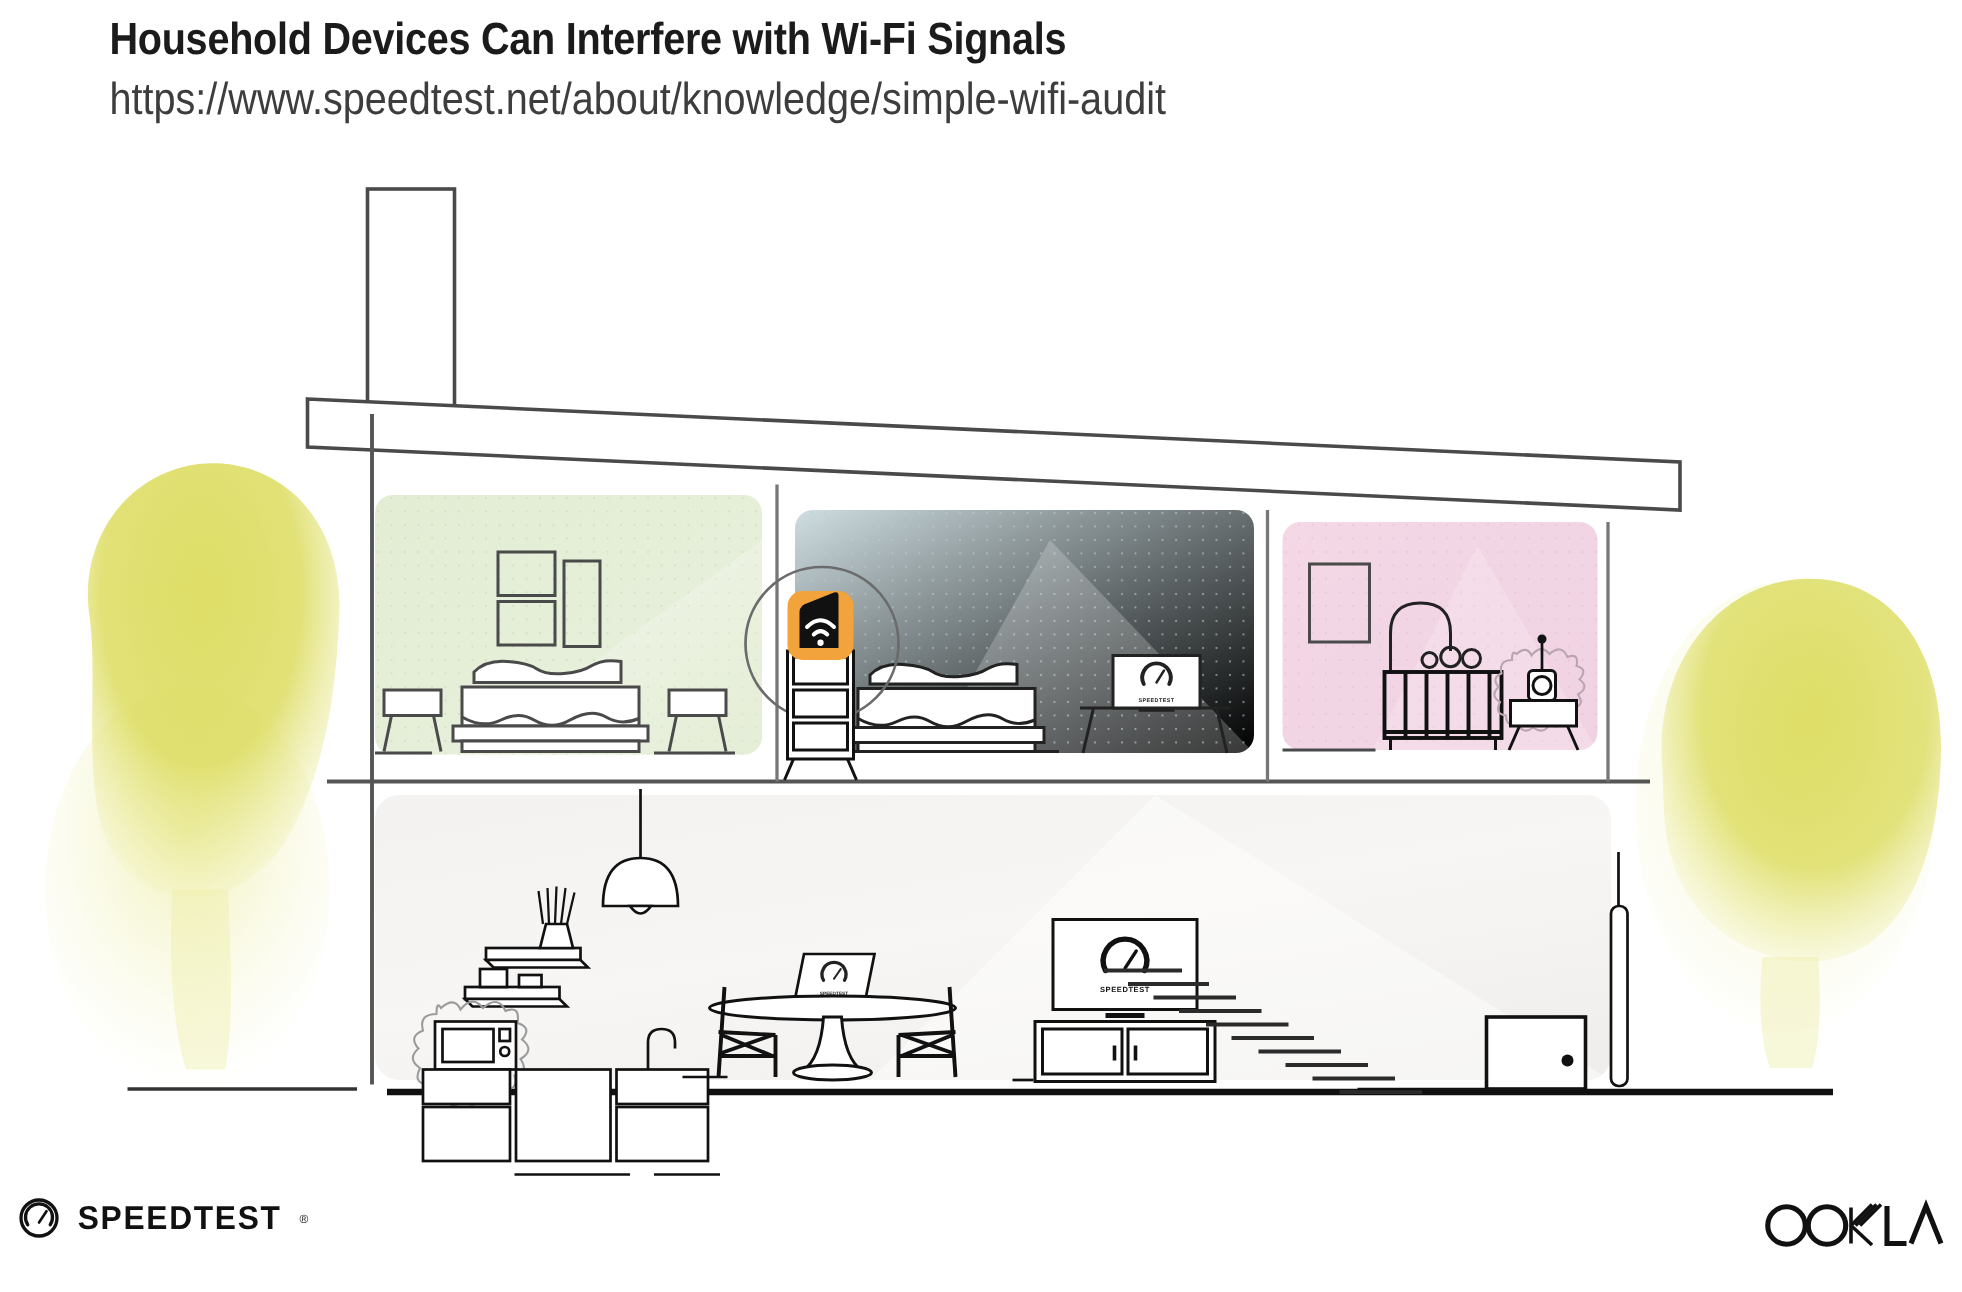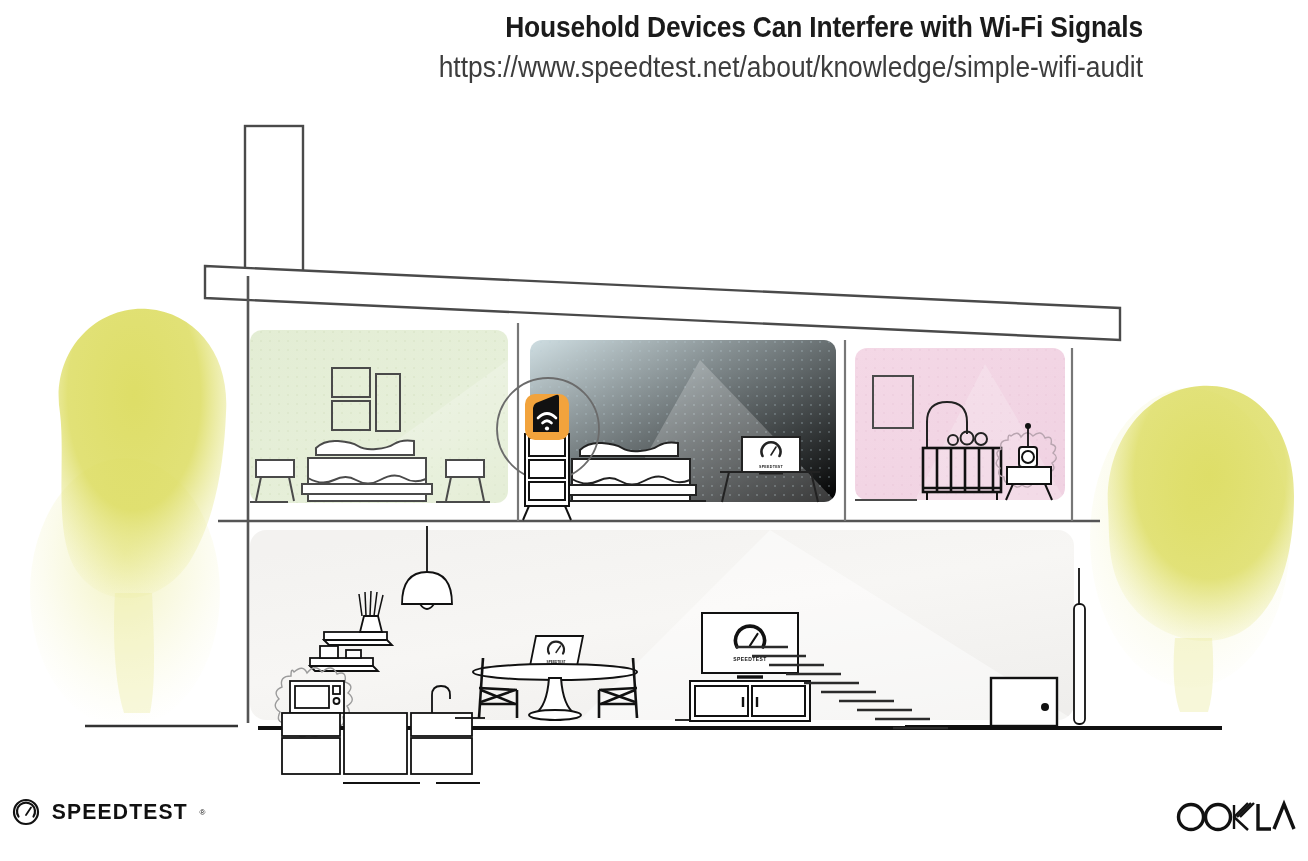--- a/index.html
+++ b/index.html
@@ -6,21 +6,21 @@
   body{
     width:1308px;height:861px;
     background:#ffffff;
     font-family:"Liberation Sans", sans-serif;
     overflow:hidden;
     position:relative;
   }
   #stage{position:relative;width:1308px;height:861px;}
 
   
-  .header{position:absolute;left:0;top:0;width:1216px;text-align:right;}
+  .header{position:absolute;left:0;top:0;width:1216px;text-align:left;}
   .title{
     font-family:"Liberation Sans", sans-serif;
     font-weight:bold;
     font-size:30px;
     letter-spacing:-0.2px;
     color:#1b1b1b;
     margin:10px 0 0 0;
     transform:scaleX(0.88);
   }
   .subtitle{

